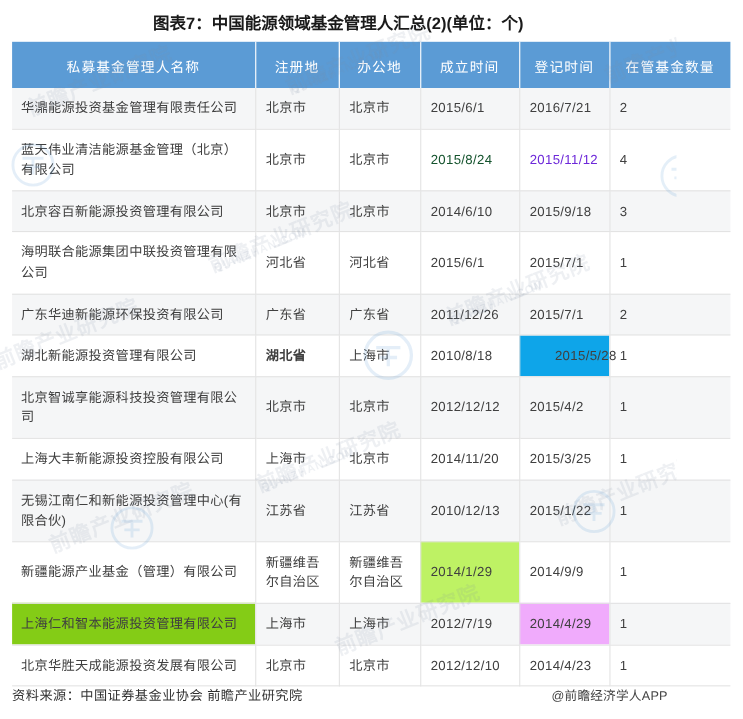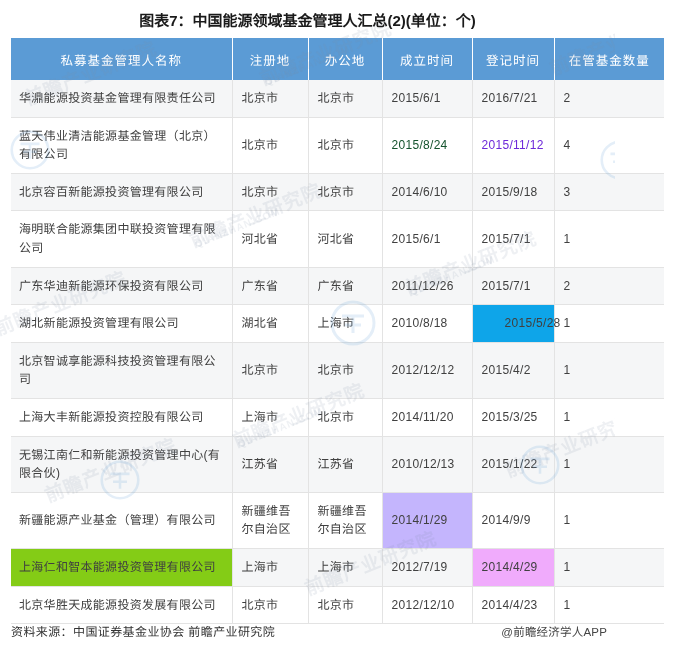--- a/index.html
+++ b/index.html
@@ -252,21 +252,21 @@
           <tr class="alt">
             <td class="col-name" style="background: rgb(245, 246, 247); color: rgb(64, 64, 64); border-bottom-color: rgb(227, 227, 227);">广东华迪新能源环保投资有限公司</td>
             <td class="col-reg" style="background: rgb(245, 246, 247); color: rgb(64, 64, 64); border-bottom-color: rgb(227, 227, 227);">广东省</td>
             <td class="col-off" style="background: rgb(245, 246, 247); color: rgb(64, 64, 64); border-bottom-color: rgb(227, 227, 227);">广东省</td>
             <td class="col-est" style="background: rgb(245, 246, 247); color: rgb(64, 64, 64); border-bottom-color: rgb(227, 227, 227);">2011/12/26</td>
             <td class="col-rgd" style="background: rgb(245, 246, 247); color: rgb(64, 64, 64); border-bottom-color: rgb(227, 227, 227);">2015/7/1</td>
             <td class="col-cnt" style="background: rgb(245, 246, 247); color: rgb(64, 64, 64); border-bottom-color: rgb(227, 227, 227);">2</td>
           </tr>
           <tr>
             <td class="col-name" style="background: rgb(255, 255, 255); color: rgb(64, 64, 64); border-bottom-color: rgb(227, 227, 227);">湖北新能源投资管理有限公司</td>
-            <td class="col-reg" style="background: rgb(255, 255, 255); color: rgb(64, 64, 64); border-bottom-color: rgb(227, 227, 227);">湖北省</td>
+            <td class="col-reg" style="background: rgb(255, 255, 255); color: rgb(64, 64, 64); border-bottom-color: rgb(227, 227, 227); font-weight: bold;">湖北省</td>
             <td class="col-off" style="background: rgb(255, 255, 255); color: rgb(64, 64, 64); border-bottom-color: rgb(227, 227, 227);">上海市</td>
             <td class="col-est" style="background: rgb(255, 255, 255); color: rgb(64, 64, 64); border-bottom-color: rgb(227, 227, 227);">2010/8/18</td>
             <td class="col-rgd" style="background: #0ea5e9; color: rgb(64, 64, 64); border-bottom-color: rgb(227, 227, 227); padding-left: 32px;">2015/5/28</td>
             <td class="col-cnt" style="background: rgb(255, 255, 255); color: rgb(64, 64, 64); border-bottom-color: rgb(227, 227, 227);">1</td>
           </tr>
           <tr class="alt">
             <td class="col-name" style="background: rgb(245, 246, 247); color: rgb(64, 64, 64); border-bottom-color: rgb(227, 227, 227);">北京智诚享能源科技投资管理有限公司</td>
             <td class="col-reg" style="background: rgb(245, 246, 247); color: rgb(64, 64, 64); border-bottom-color: rgb(227, 227, 227);">北京市</td>
             <td class="col-off" style="background: rgb(245, 246, 247); color: rgb(64, 64, 64); border-bottom-color: rgb(227, 227, 227);">北京市</td>
             <td class="col-est" style="background: rgb(245, 246, 247); color: rgb(64, 64, 64); border-bottom-color: rgb(227, 227, 227);">2012/12/12</td>
@@ -286,21 +286,21 @@
             <td class="col-reg" style="background: rgb(245, 246, 247); color: rgb(64, 64, 64); border-bottom-color: rgb(227, 227, 227);">江苏省</td>
             <td class="col-off" style="background: rgb(245, 246, 247); color: rgb(64, 64, 64); border-bottom-color: rgb(227, 227, 227);">江苏省</td>
             <td class="col-est" style="background: rgb(245, 246, 247); color: rgb(64, 64, 64); border-bottom-color: rgb(227, 227, 227);">2010/12/13</td>
             <td class="col-rgd" style="background: rgb(245, 246, 247); color: rgb(64, 64, 64); border-bottom-color: rgb(227, 227, 227);">2015/1/22</td>
             <td class="col-cnt" style="background: rgb(245, 246, 247); color: rgb(64, 64, 64); border-bottom-color: rgb(227, 227, 227);">1</td>
           </tr>
           <tr>
             <td class="col-name" style="background: rgb(255, 255, 255); color: rgb(64, 64, 64); border-bottom-color: rgb(227, 227, 227);">新疆能源产业基金（管理）有限公司</td>
             <td class="col-reg" style="background: rgb(255, 255, 255); color: rgb(64, 64, 64); border-bottom-color: rgb(227, 227, 227);">新疆维吾尔自治区</td>
             <td class="col-off" style="background: rgb(255, 255, 255); color: rgb(64, 64, 64); border-bottom-color: rgb(227, 227, 227);">新疆维吾尔自治区</td>
-            <td class="col-est" style="background: #c4b5fd; color: rgb(64, 64, 64); border-bottom-color: rgb(227, 227, 227); margin-top: 20px;">2014/1/29</td>
+            <td class="col-est" style="background: #bef264; color: rgb(64, 64, 64); border-bottom-color: rgb(227, 227, 227); margin-top: 20px;">2014/1/29</td>
             <td class="col-rgd" style="background: rgb(255, 255, 255); color: rgb(64, 64, 64); border-bottom-color: rgb(227, 227, 227);">2014/9/9</td>
             <td class="col-cnt" style="background: rgb(255, 255, 255); color: rgb(64, 64, 64); border-bottom-color: rgb(227, 227, 227);">1</td>
           </tr>
           <tr class="alt">
             <td class="col-name" style="background: #84cc16; color: rgb(64, 64, 64); border-bottom-color: rgb(227, 227, 227);">上海仁和智本能源投资管理有限公司</td>
             <td class="col-reg" style="background: rgb(245, 246, 247); color: rgb(64, 64, 64); border-bottom-color: rgb(227, 227, 227);">上海市</td>
             <td class="col-off" style="background: rgb(245, 246, 247); color: rgb(64, 64, 64); border-bottom-color: rgb(227, 227, 227);">上海市</td>
             <td class="col-est" style="background: rgb(245, 246, 247); color: rgb(64, 64, 64); border-bottom-color: rgb(227, 227, 227);">2012/7/19</td>
             <td class="col-rgd" style="background: #f0abfc; color: rgb(64, 64, 64); border-bottom-color: rgb(227, 227, 227);">2014/4/29</td>
             <td class="col-cnt" style="background: rgb(245, 246, 247); color: rgb(64, 64, 64); border-bottom-color: rgb(227, 227, 227);">1</td>

